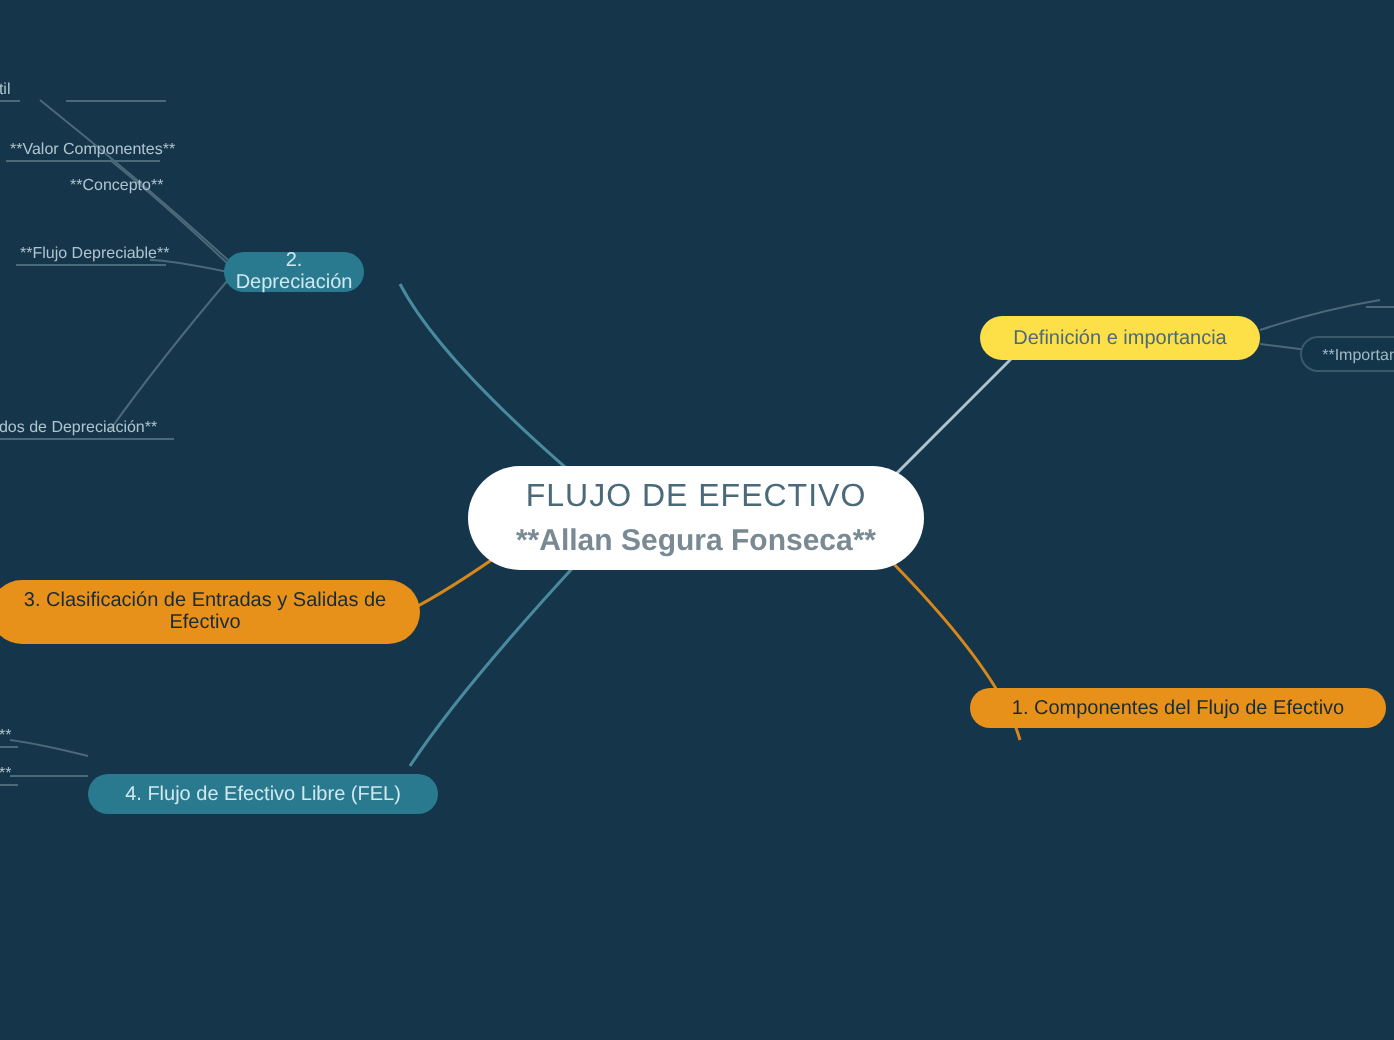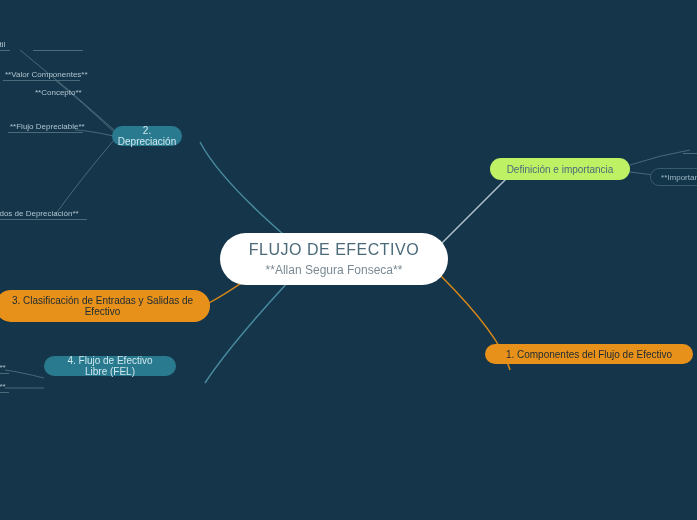--- a/index.html
+++ b/index.html
@@ -25,47 +25,48 @@
     flex-direction: column;
     align-items: center;
     justify-content: center;
     font-size: 10px;
     padding: 6px 14px;
     text-align: center;
   }
   .center-node {
     background: #fff;
     color: #4a6a7a;
-    left: 220px;
+    left: 234px;
     top: 233px;
     width: 228px;
     height: 52px;
     border-radius: 26px;
   }
   .center-node .title {
     font-size: 16px;
     color: #4a6a7a;
     font-weight: normal;
     letter-spacing: 0.5px;
   }
   .center-node .subtitle {
-    font-size: 12px;
+    font-size: 15px;
     color: #7a8a94;
     margin-top: 4px;
+    font-weight: bold;
   }
   .teal-node {
     background: #2a7a8f;
     color: #d0e8ef;
   }
   .orange-node {
     background: #e8911a;
     color: #1a2a35;
   }
   .white-node {
-    background: #bef264;
+    background: #fde047;
     color: #4a6a7a;
   }
   .dark-node {
     background: #13354a;
     border: 1px solid #3a5a6a;
     color: #a0b8c4;
   }
   .tiny {
     font-size: 8px;
     color: #b0c4cf;
@@ -110,21 +111,21 @@
 </div>
 
 <div class="node teal-node" style="left:112px; top:126px; width:70px; height:20px;">
   <span>2. Depreciación</span>
 </div>
 
 <div class="node orange-node" style="left:-5px; top:290px; width:215px; height:32px;">
   <span>3. Clasificación de Entradas y Salidas de Efectivo</span>
 </div>
 
-<div class="node teal-node" style="left:44px; top:356px; width:132px; height:20px;">
+<div class="node teal-node" style="left:44px; top:387px; width:175px; height:20px;">
   <span>4. Flujo de Efectivo Libre (FEL)</span>
 </div>
 
 <div class="node white-node" style="left:490px; top:158px; width:140px; height:22px;">
   <span>Definición e importancia</span>
 </div>
 
 <div class="node orange-node" style="left:485px; top:344px; width:208px; height:20px;">
   <span>1. Componentes del Flujo de Efectivo</span>
 </div>

